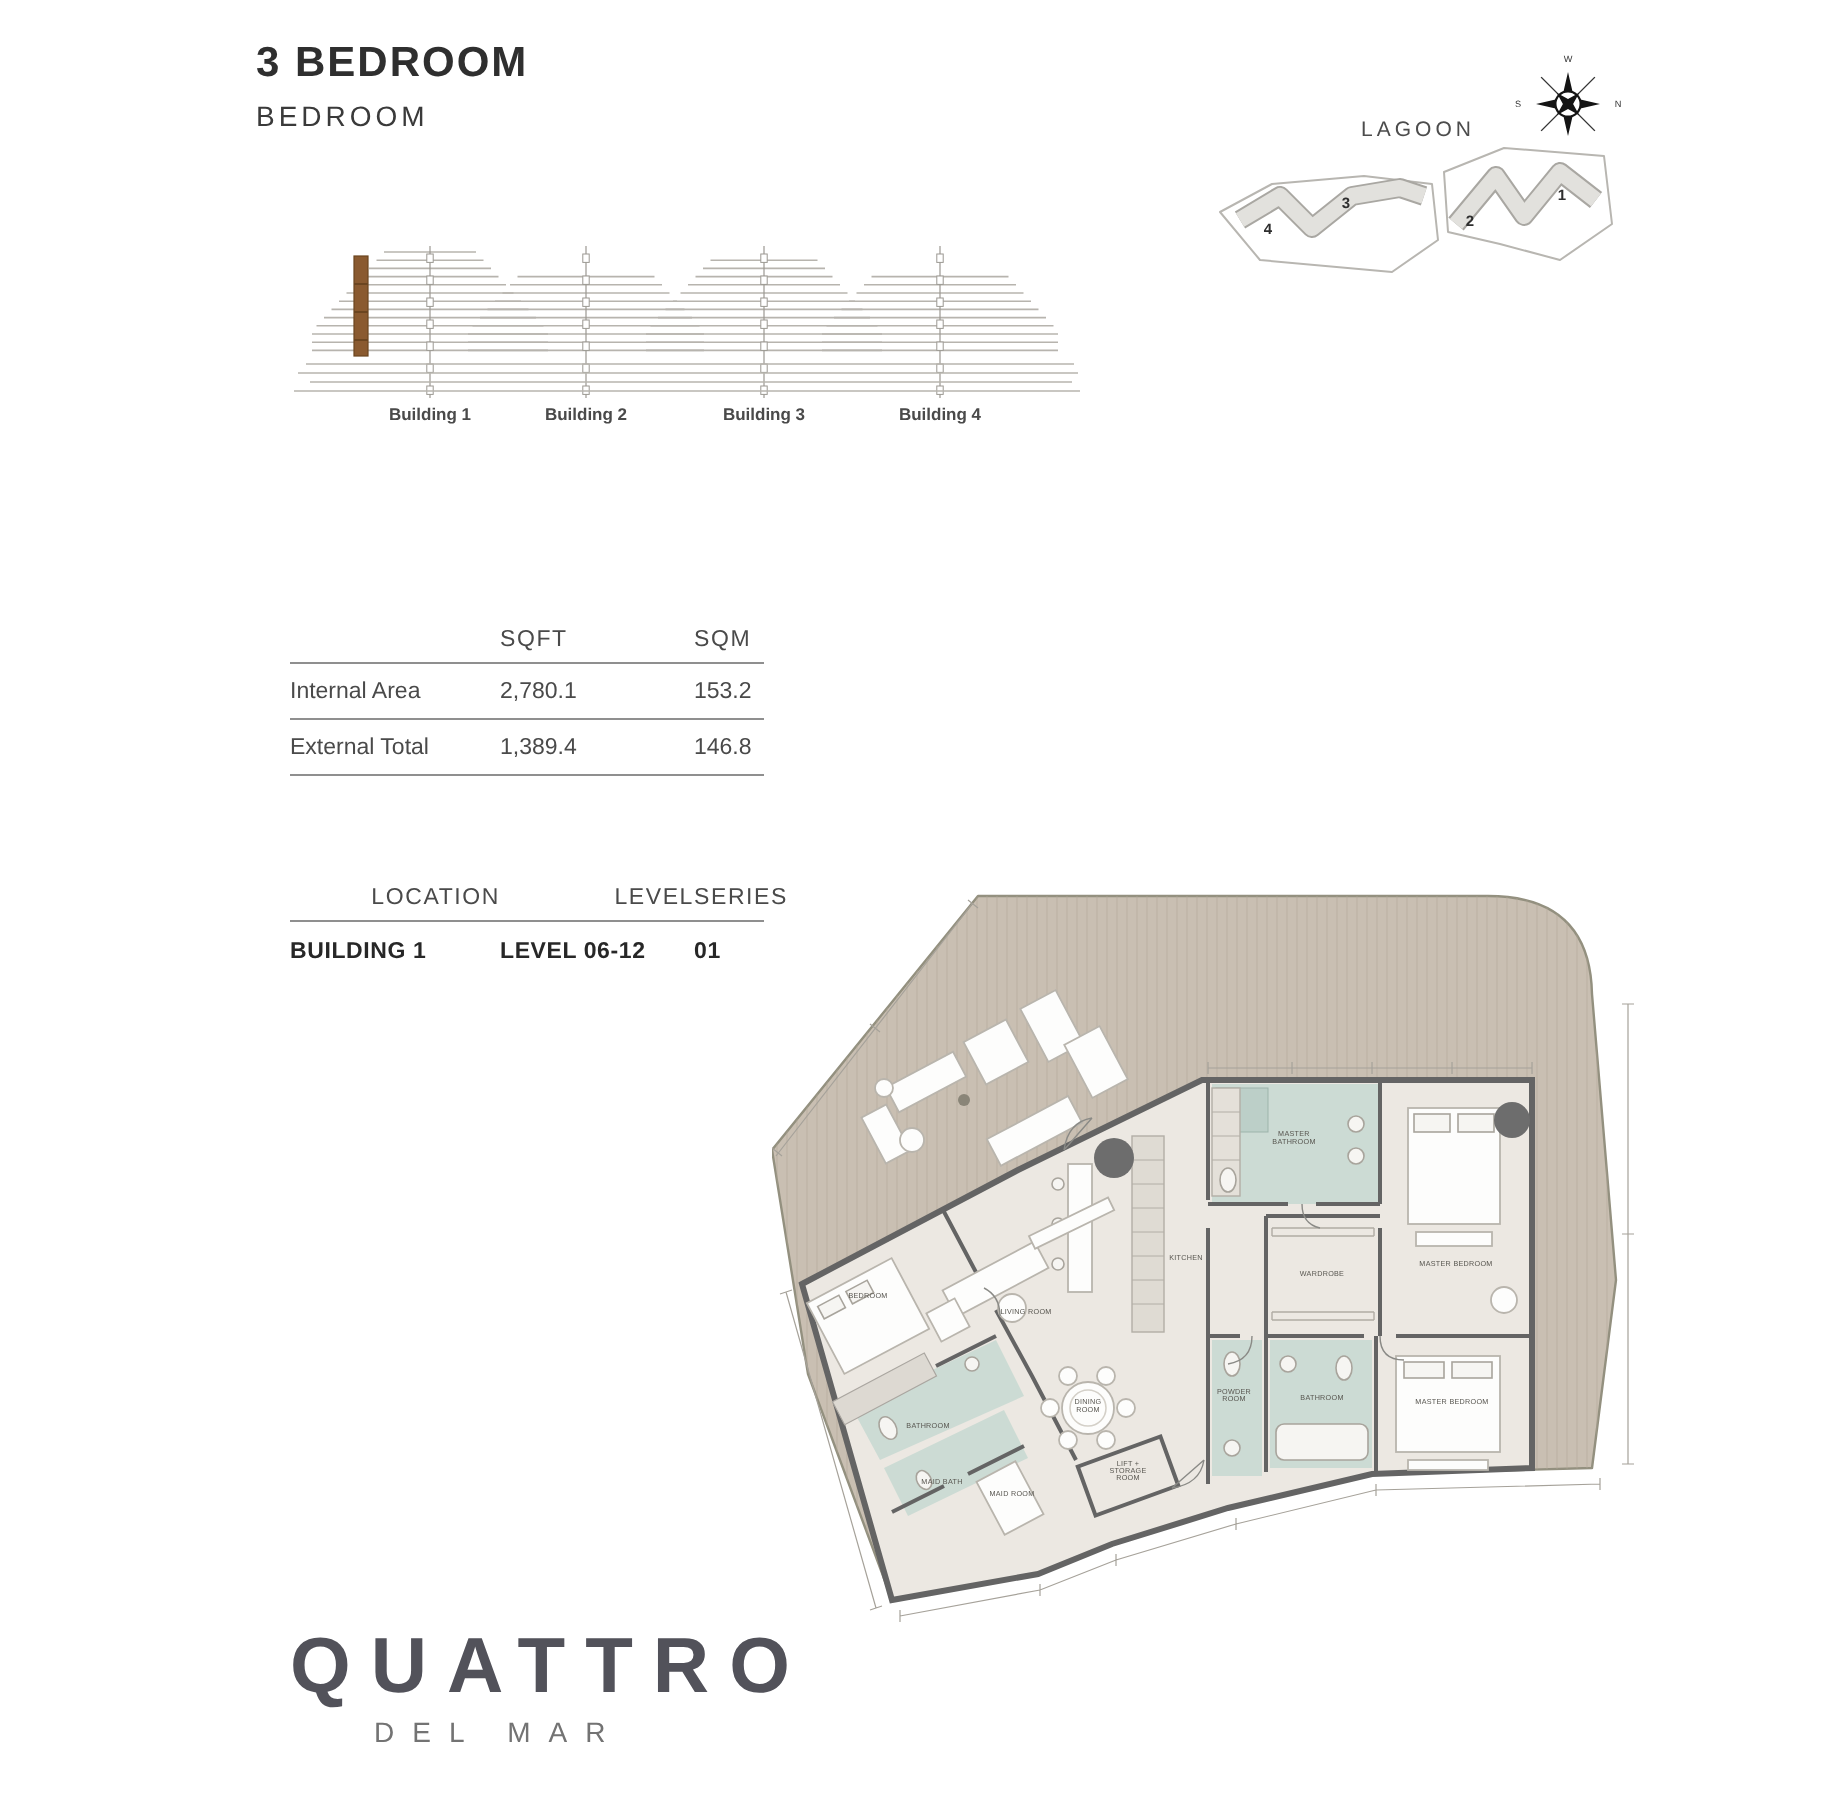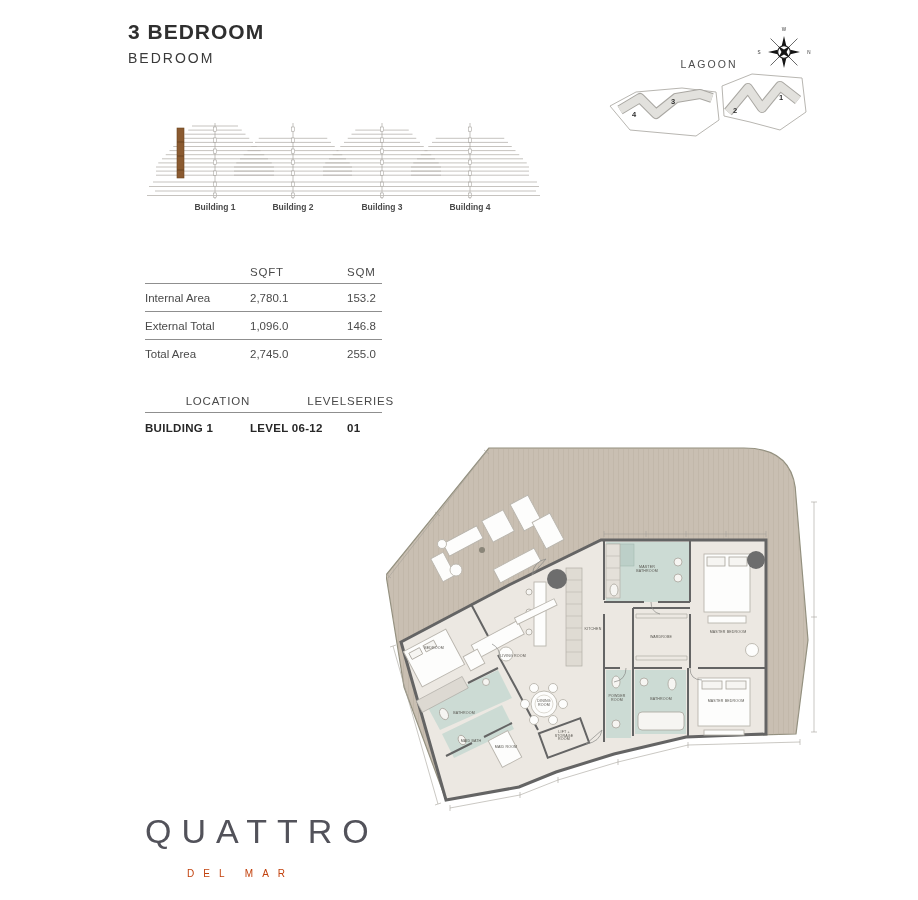--- a/index.html
+++ b/index.html
@@ -3,43 +3,43 @@
 <meta charset="utf-8">
 <style>
   html,body{margin:0;padding:0;background:#fff;}
   #page{position:relative;width:918px;height:900px;background:#fff;overflow:hidden;
         font-family:"Liberation Sans",sans-serif;color:#3f3f3f;}
   
   .hdr{position:absolute;left:128px;top:20px;}
   .hdr .title{font-size:21px;font-weight:600;letter-spacing:1px;color:#2f2f2f;}
   .hdr .sub{font-size:14px;font-weight:400;letter-spacing:2px;color:#3a3a3a;margin-top:6px;}
   
-  .tbl{position:absolute;left:145px;width:237px;font-size:11.5px;color:#4a4a4a;}
+  .tbl{position:absolute;left:145px;width:237px;font-size:11.5px;color:#4a4a4a;margin-top:48px;}
   .area-tbl{top:260px;}
   .row{display:grid;grid-template-columns:105px 97px 35px;align-items:center;height:27px;border-bottom:1px solid #8f8f8f;}
   .row.hd{height:23px;letter-spacing:.8px;color:#4a4a4a;}
   .row.last{border-bottom:none;}
   .loc-tbl{top:390px;}
   .loc-tbl .row.hd{height:22px;text-align:right;}
   .loc-tbl .row.vals{border-bottom:none;height:30px;font-weight:700;color:#272727;letter-spacing:.3px;}
   
   #site-svg{position:absolute;left:602px;top:14px;}
   #elev-svg{position:absolute;left:145px;top:120px;}
   #plan-svg{position:absolute;left:386px;top:442px;}
   .room-label{font-size:3.6px;fill:#57554f;text-anchor:middle;letter-spacing:.15px;
               font-family:"Liberation Sans",sans-serif;}
   .dim{stroke:#a6a29a;stroke-width:.6;fill:none;}
   .wall{stroke:#646464;fill:none;stroke-width:2;}
   .furn{fill:#fdfdfc;stroke:#b9b5ad;stroke-width:.9;}
   .fix{fill:#f6f5f2;stroke:#a8a49c;stroke-width:.8;}
   .arc{stroke:#8a8a86;stroke-width:.7;fill:none;}
   
   .logo{position:absolute;left:145px;top:812px;color:#52525a;}
-  .logo .brand{font-size:34px;font-weight:400;letter-spacing:10px;}
-  .logo .tag{font-size:10px;letter-spacing:9px;margin-top:17px;padding-left:42px;color:#c2410c;}
+  .logo .brand{font-size:39px;font-weight:700;letter-spacing:10px;}
+  .logo .tag{font-size:14px;letter-spacing:9px;margin-top:2px;padding-left:42px;color:#737373;}
 </style>
 </head>
 <body>
 
 <div id="page">
 
   <div class="hdr">
     <div class="title">3 BEDROOM</div>
     <div class="sub">BEDROOM</div>
   </div>
@@ -180,27 +180,22 @@
       <span>SQFT</span>
       <span>SQM</span>
     </div>
     <div class="row">
       <span>Internal Area</span>
       <span>2,780.1</span>
       <span>153.2</span>
     </div>
     <div class="row">
       <span>External Total</span>
-      <span>1,096.0</span>
+      <span>1,389.4</span>
       <span>146.8</span>
-    </div>
-    <div class="row last">
-      <span>Total Area</span>
-      <span>2,745.0</span>
-      <span>255.0</span>
     </div>
   </div>
 
   <div class="tbl loc-tbl">
     <div class="row hd">
       <span>LOCATION</span>
       <span>LEVEL</span>
       <span>SERIES</span>
     </div>
     <div class="row vals">

